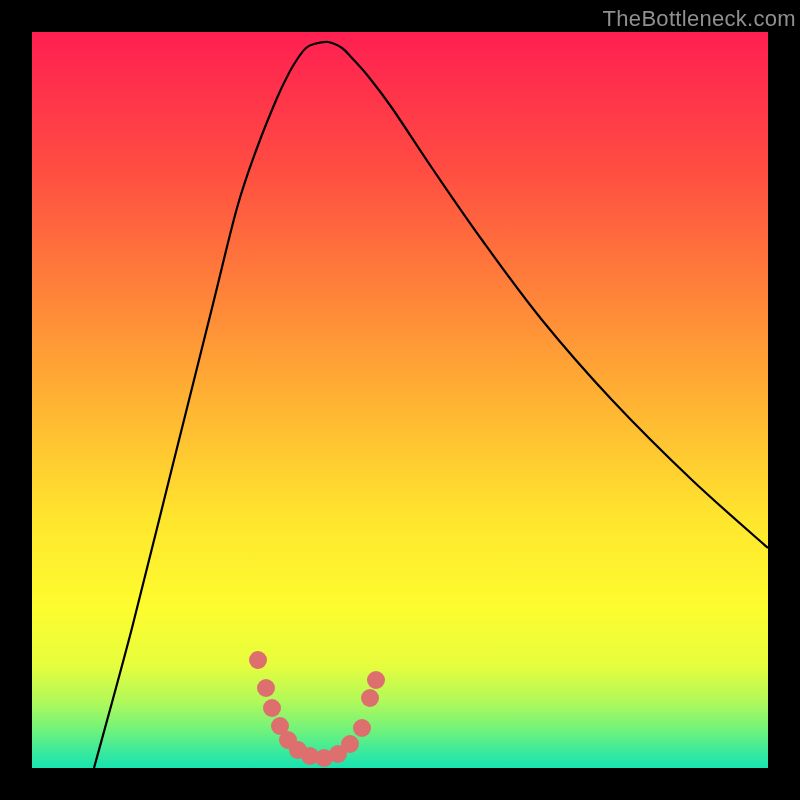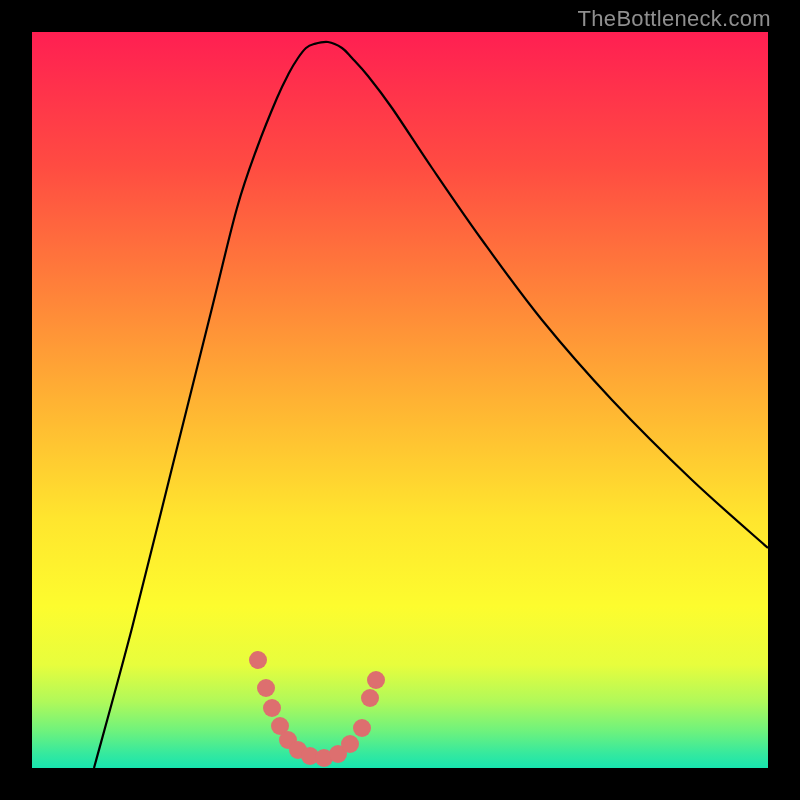--- a/index.html
+++ b/index.html
@@ -38,21 +38,21 @@
       #e7fd3d 86%,
       #b0f95a 91%,
       #6ef27d 95%,
       #36e99e 98%,
       #18e4af 100%
     );
   }
   .watermark {
     position: absolute;
     top: 6px;
-    right: 29px;
+    right: 4px;
     color: #8f8f8f;
     font-size: 22px;
     font-weight: 500;
     letter-spacing: 0.3px;
   }
   svg.curve {
     position: absolute;
     top: 0;
     left: 0;
   }

